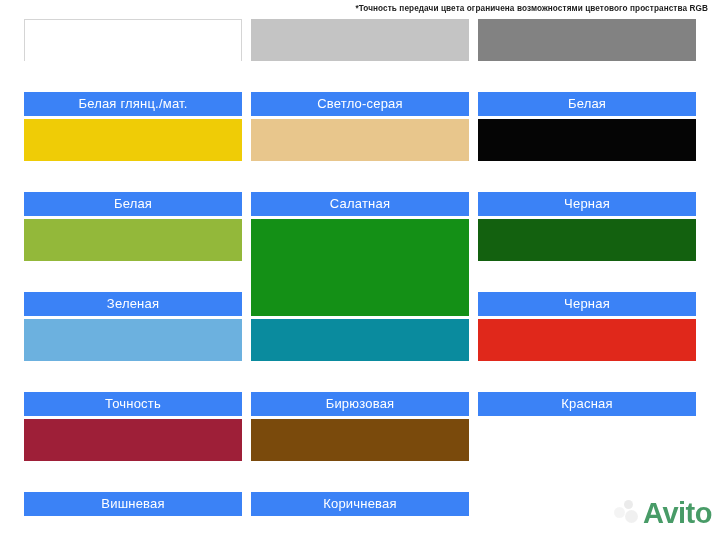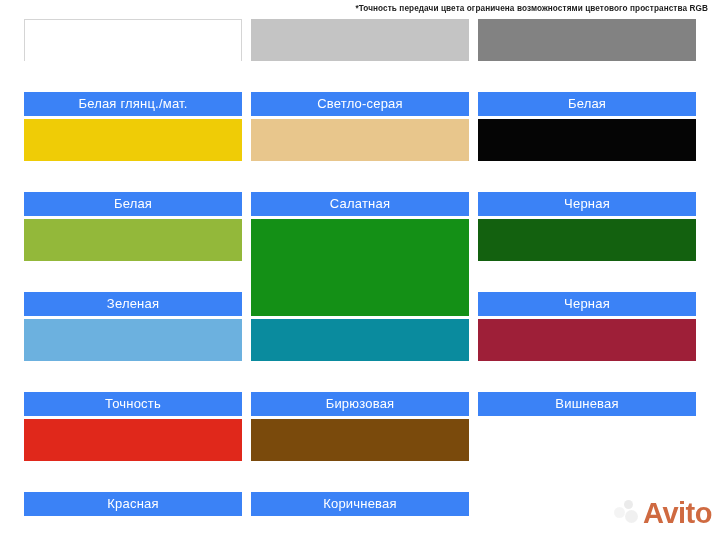--- a/index.html
+++ b/index.html
@@ -106,21 +106,21 @@
     display: block;
     border-radius: 50%;
     background: #f2f2f2;
   }
   .watermark .mark i.c1 { width: 11px; height: 11px; left: 0;    top: 7px;  }
   .watermark .mark i.c2 { width: 9px;  height: 9px;  left: 10px; top: 0px;  background:#e6e6e6; }
   .watermark .mark i.c3 { width: 13px; height: 13px; left: 11px; top: 10px; background:#ededed; }
   .watermark .wordmark {
     font-size: 29px;
     font-weight: bold;
-    color: #c2410c;
+    color: #15803d;
     letter-spacing: -0.5px;
     line-height: 1;
     font-family: "Liberation Sans", sans-serif;
   }
 </style>
 </head>
 <body>
 
 <div class="page">
 
@@ -164,26 +164,26 @@
       </div>
       <div class="card">
         <div class="chip" style="background: rgb(108, 177, 223);"></div>
         <div class="label-bar">Точность</div>
       </div>
       <div class="card">
         <div class="chip" style="background: rgb(10, 139, 158);"></div>
         <div class="label-bar">Бирюзовая</div>
       </div>
       <div class="card">
+        <div class="chip" style="background: rgb(224, 40, 27);"></div>
+        <div class="label-bar">Красная</div>
+      </div>
+      <div class="card">
         <div class="chip" style="background: rgb(158, 31, 56);"></div>
         <div class="label-bar">Вишневая</div>
-      </div>
-      <div class="card">
-        <div class="chip" style="background: rgb(224, 40, 27);"></div>
-        <div class="label-bar">Красная</div>
       </div>
       <div class="card">
         <div class="chip" style="background: rgb(122, 74, 12);"></div>
         <div class="label-bar">Коричневая</div>
       </div>
     </div>
 
   <div class="watermark">
     <span class="mark">
       <i class="c1"></i>

